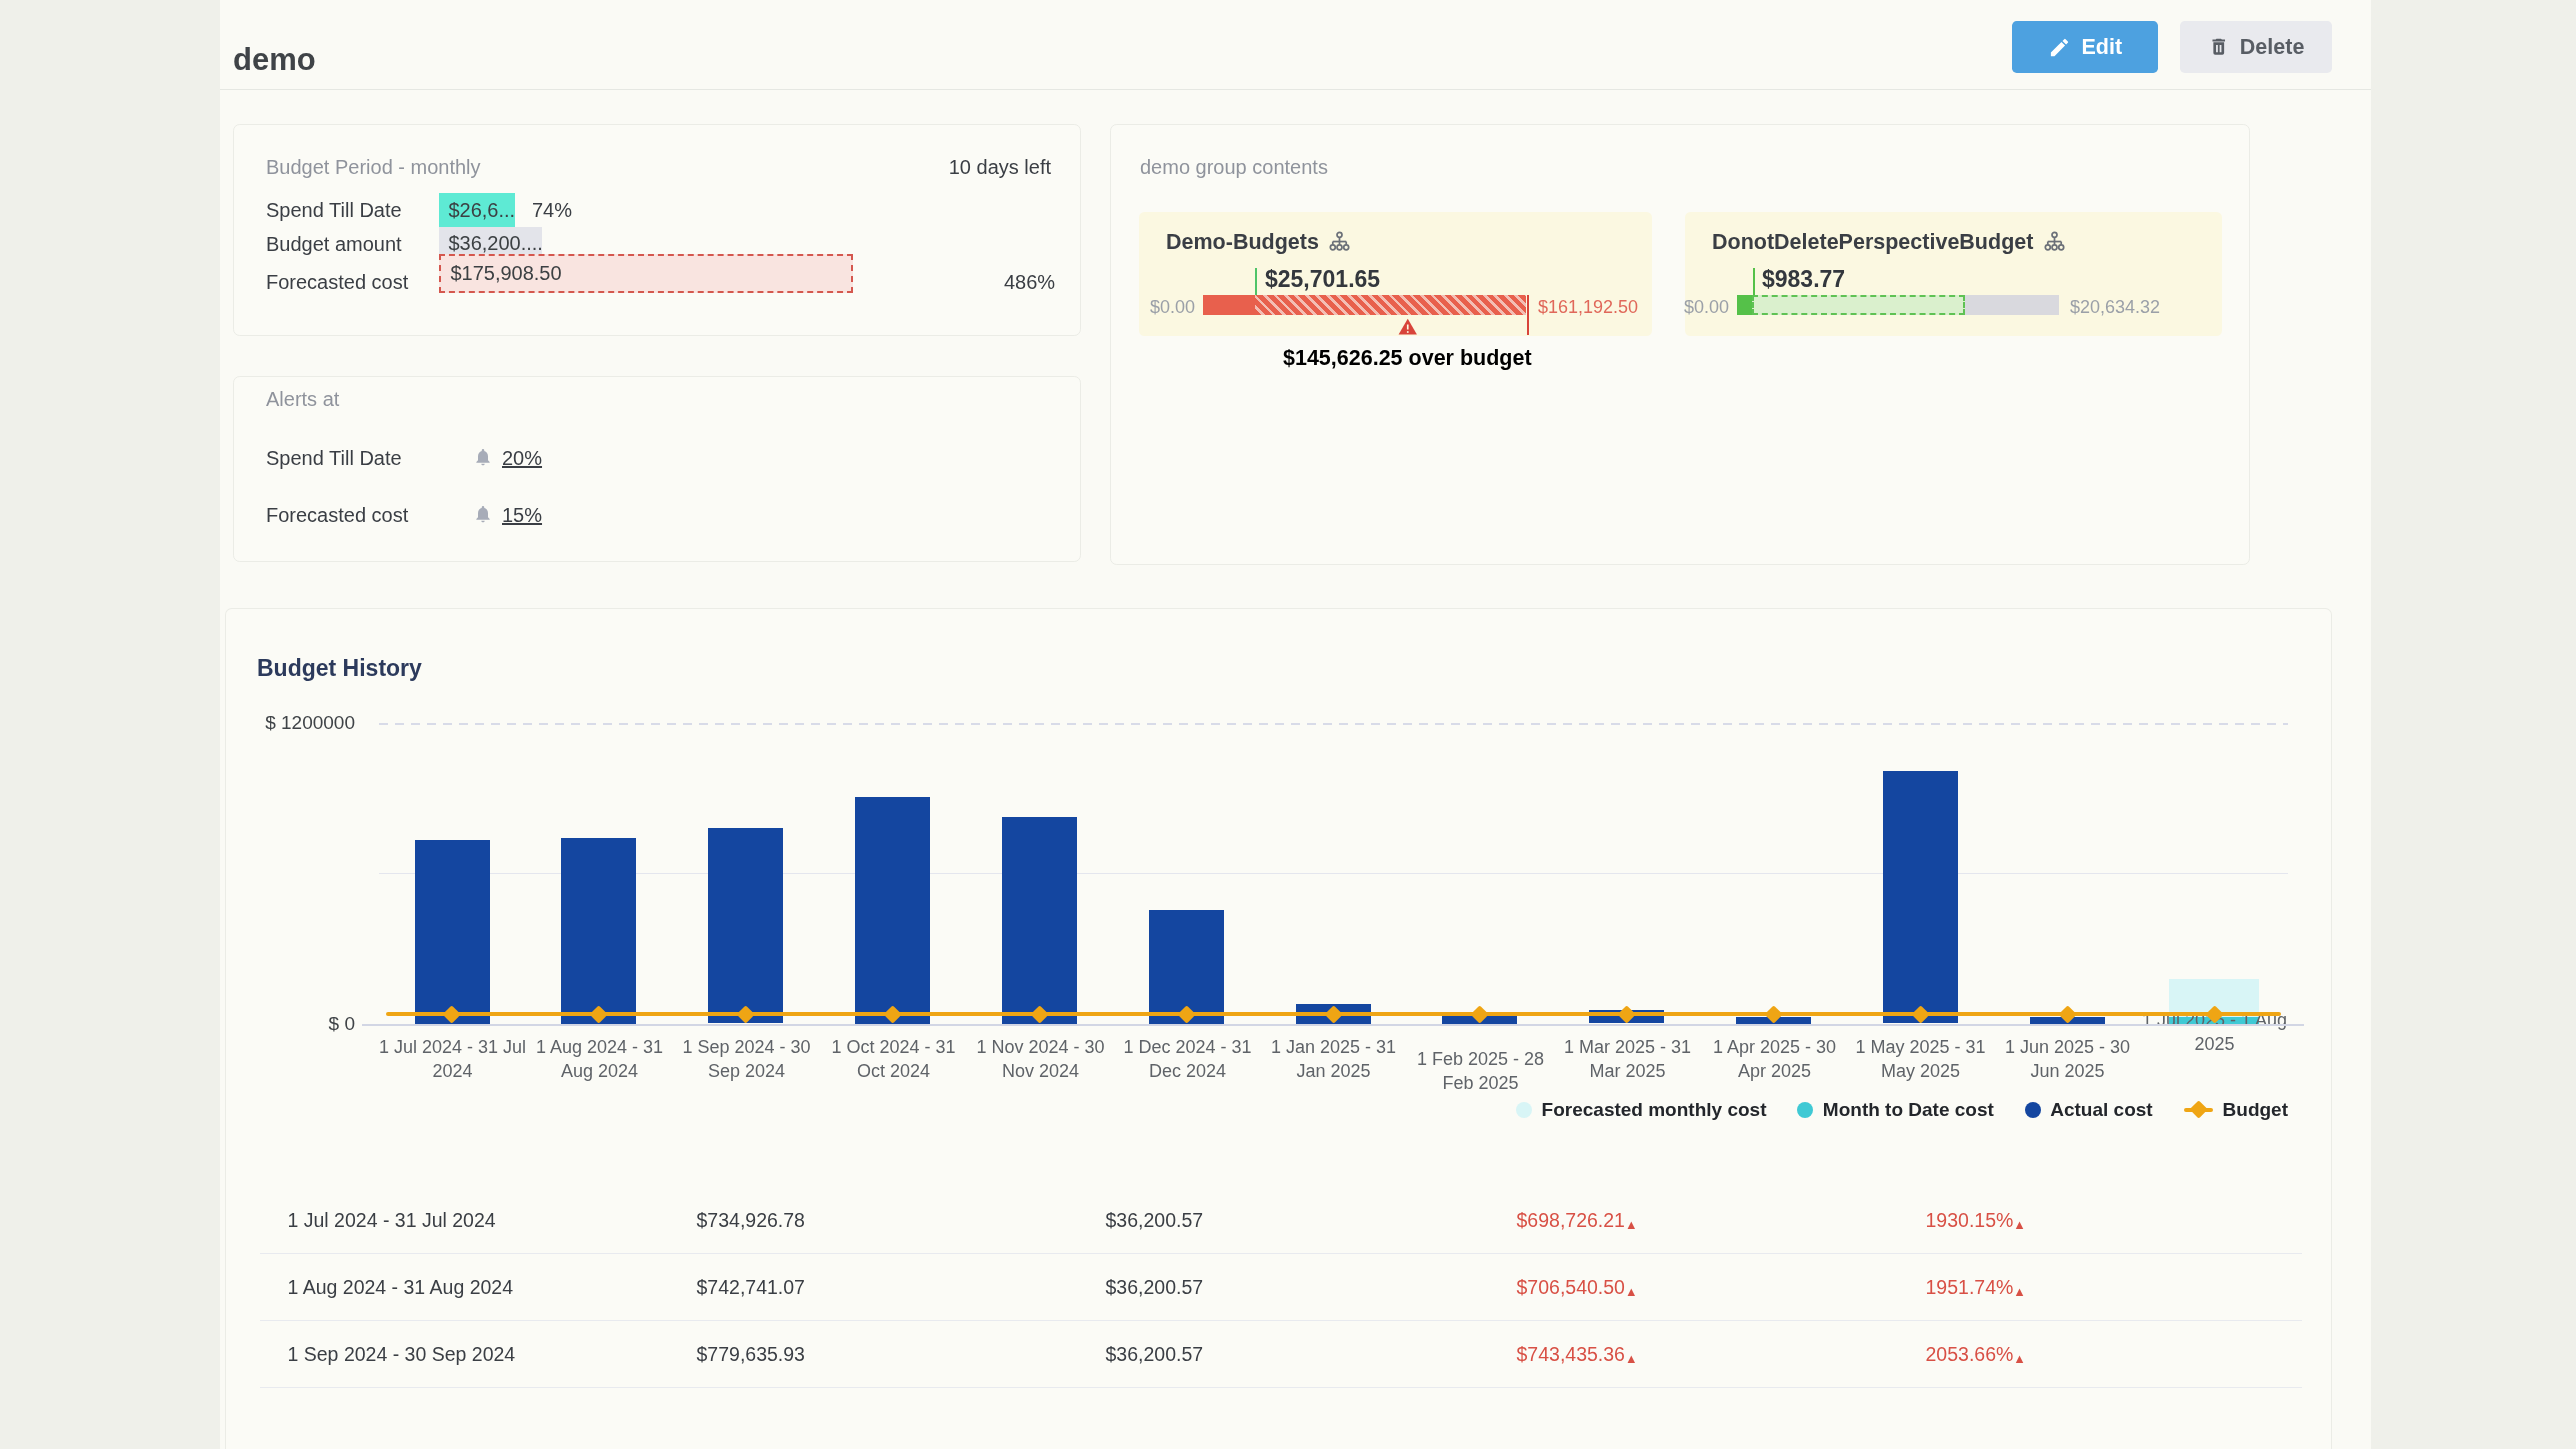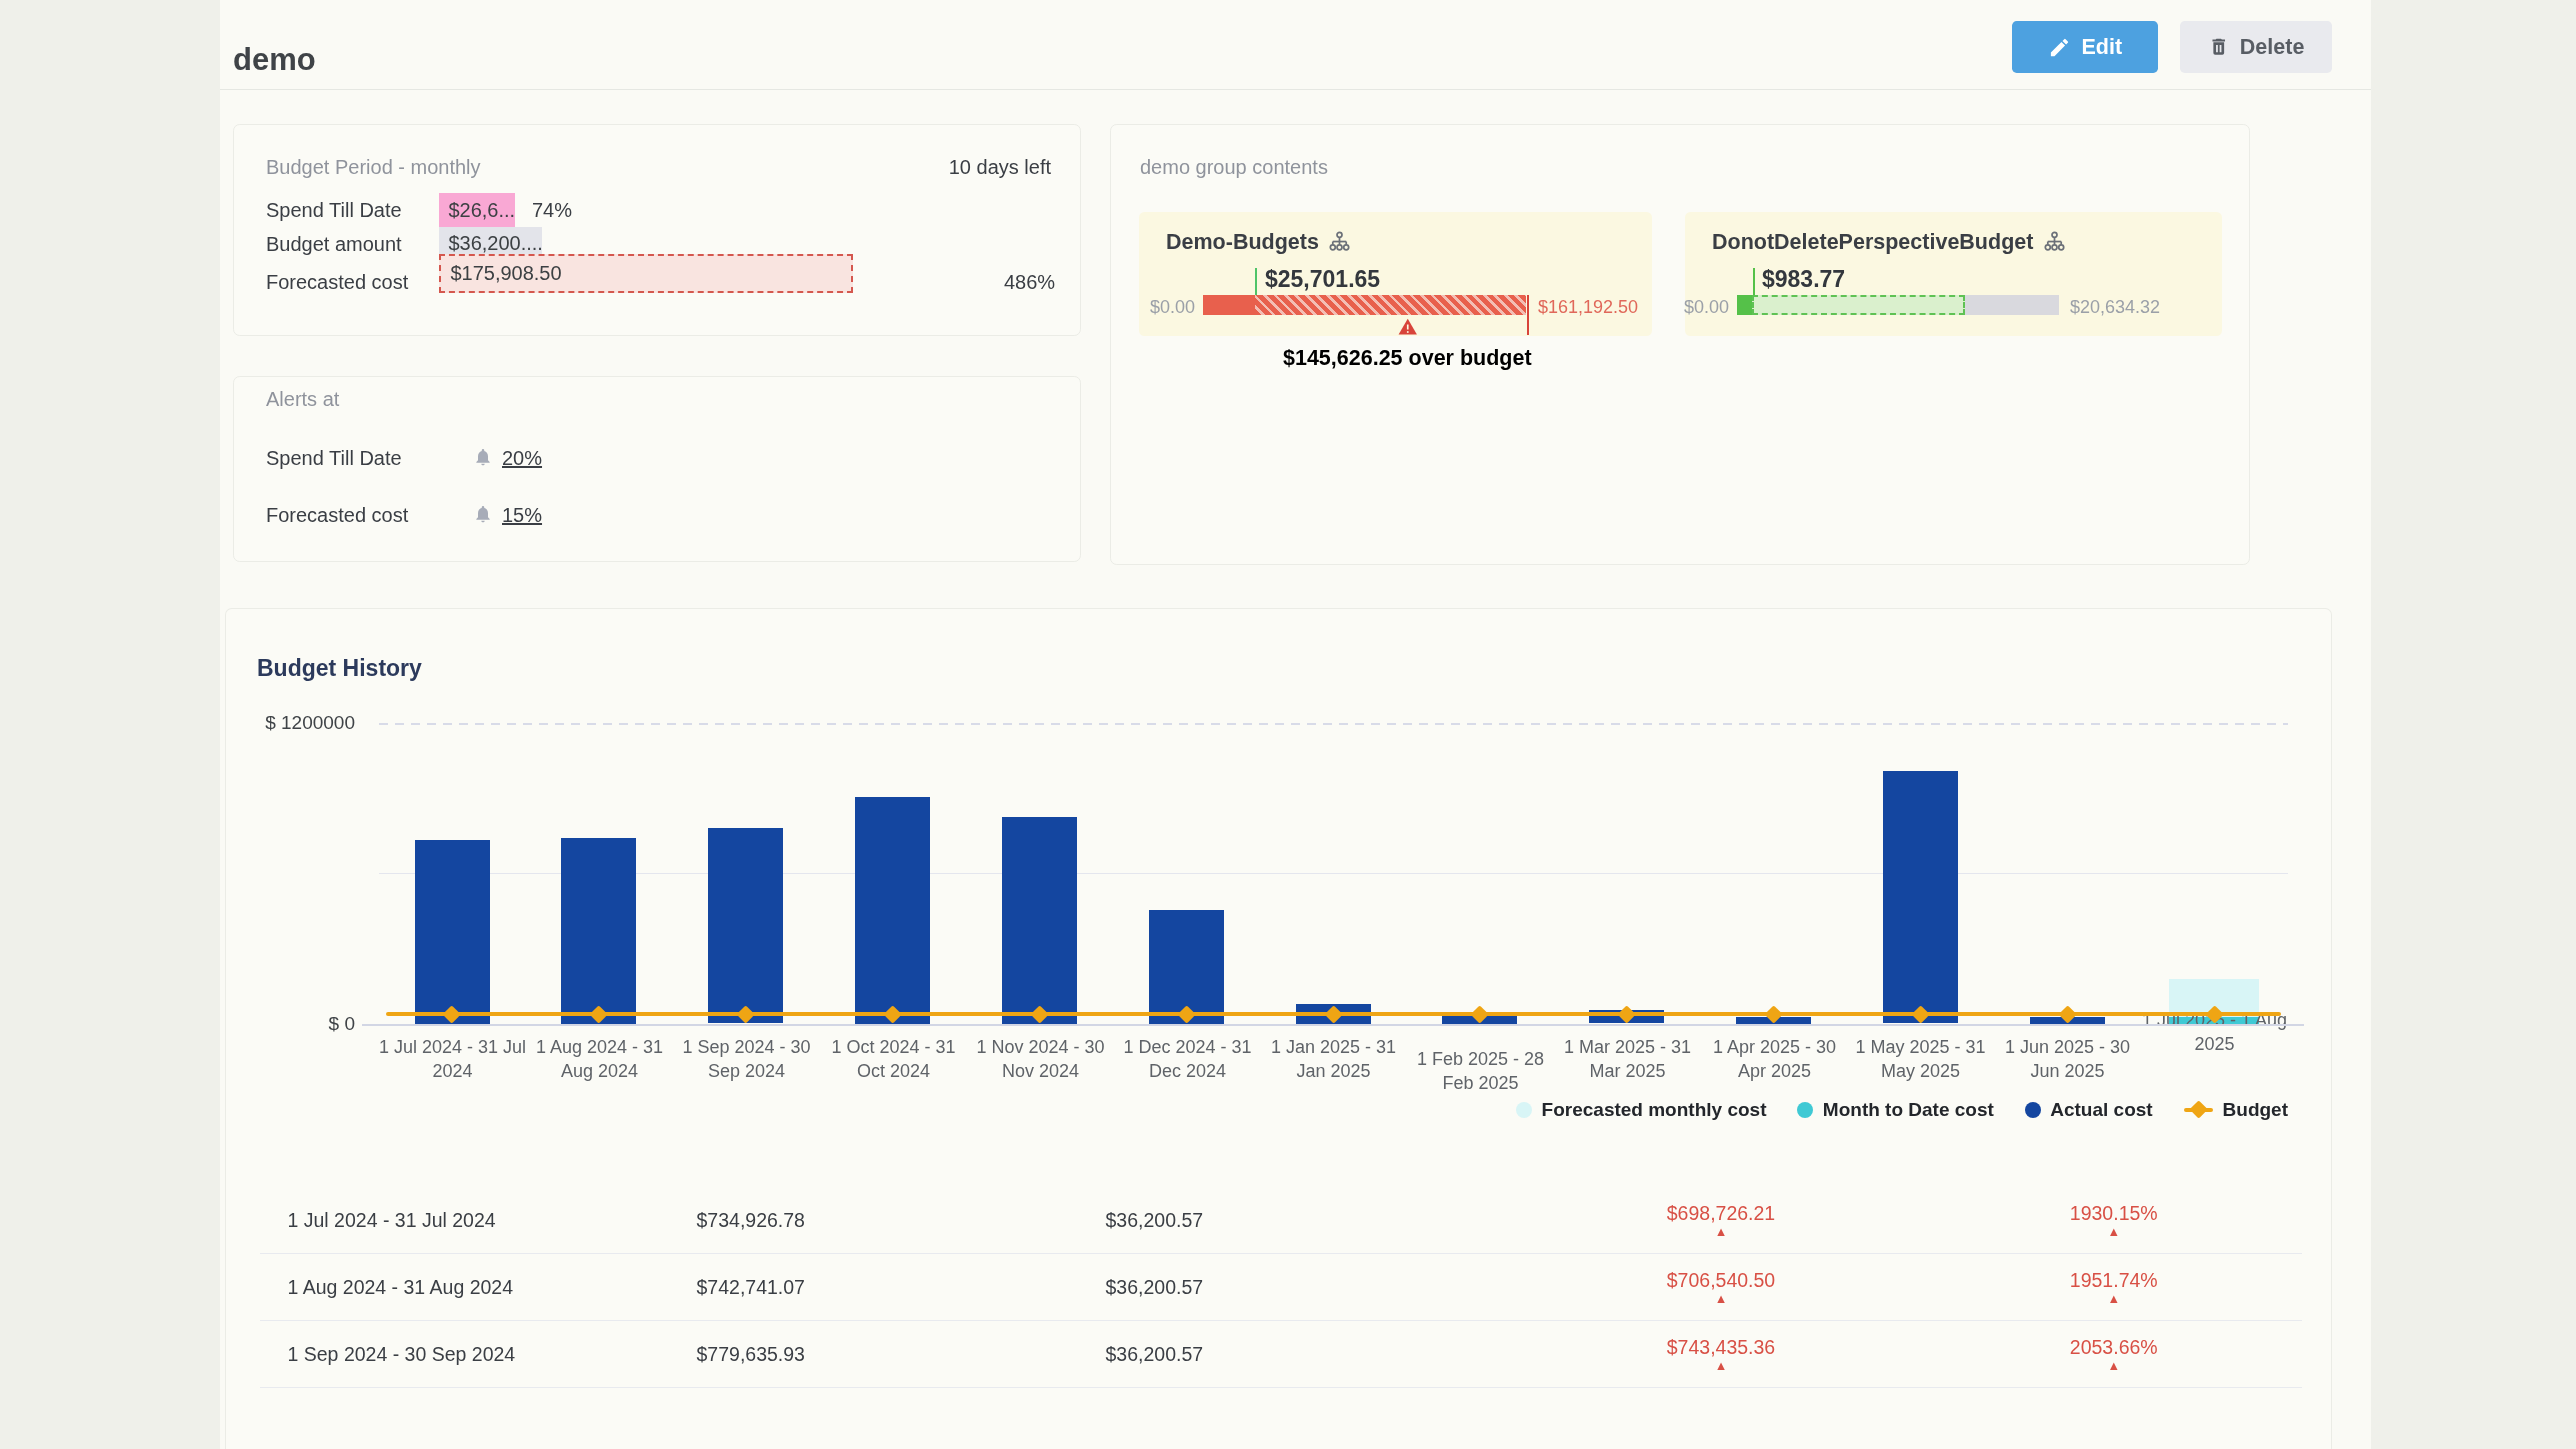--- a/index.html
+++ b/index.html
@@ -19,21 +19,21 @@
   
   .card { position:absolute; background:#fbfbf6; border:1.3px solid #ebece6; border-radius:6.7px; }
   .card-bp { left:233px; top:124px; width:848px; height:212px; }
   .card-group { left:1110px; top:124px; width:1140px; height:441px; }
   .card-alerts { left:233px; top:376px; width:848px; height:186px; }
   .card-history { left:225px; top:608px; width:2107px; height:841px; border-bottom:none; border-bottom-left-radius:0; border-bottom-right-radius:0; }
   .card-title { font-size:20px; color:#8f939c; }
 
   .bp-label { position:absolute; left:266px; font-size:20px; color:#3a3e44; }
   .chip { position:absolute; left:439px; display:flex; align-items:center; padding-left:9.4px; font-size:20px; color:#3c4043; white-space:nowrap; }
-  .chip-spend { background:#f9a8d4; }
+  .chip-spend { background:#5eead4; }
   .chip-budget { background:#e3e4ea; }
   .chip-forecast { background:#f9e4e0; border:2px dashed #d4574e; }
   .chip-pct { position:absolute; font-size:20px; color:#3a3e44; }
 
   .alert-row-label { position:absolute; left:266px; font-size:20px; color:#3a3e44; }
   .alert-val { position:absolute; font-size:20px; color:#3a3e44;text-decoration:underline; }
   .bell { position:absolute; width:20px; height:20px; }
 
   
   .subcard { position:absolute; top:212px; height:124px; background:#fbf8e1; border-radius:5.4px; }
@@ -65,21 +65,21 @@
   .legend-item { display:flex; align-items:center; gap:9.4px; font-size:19px; font-weight:bold; color:#23262b; }
   .ldot { width:16px; height:16px; border-radius:50%; }
   .lline { position:relative; width:29.5px; height:4px; background:#efa514; border-radius:2px; }
   .lline .diamond { left:8.7px; top:-4.7px; }
 
   
   .table { position:absolute; left:260px; top:1187px; width:2042px; }
   .trow { display:grid; grid-template-columns:409px 409px 411px 409px auto; padding-left:27.5px; align-items:center; }
   .thead { background:#eff0f3; height:36px; font-size:17.4px; font-weight:bold; color:#3f4449; letter-spacing:0.3px; }
   .tbody-row { height:67px; font-size:19.5px; color:#3a3e44; border-bottom:1.3px solid #e8eaef; }
-  .neg { color:#d85045; display:flex; align-items:center; gap:0;flex-direction:column; }
+  .neg { color:#d85045; display:flex; align-items:flex-end; gap:0; }
   .tri-up { font-size:12.7px; color:#d85045; }
   svg { display:block; }
 </style>
 </head>
 <body>
 
 <div class="page">
   <div class="panel"></div>
 
   <div class="page-title">demo</div>

